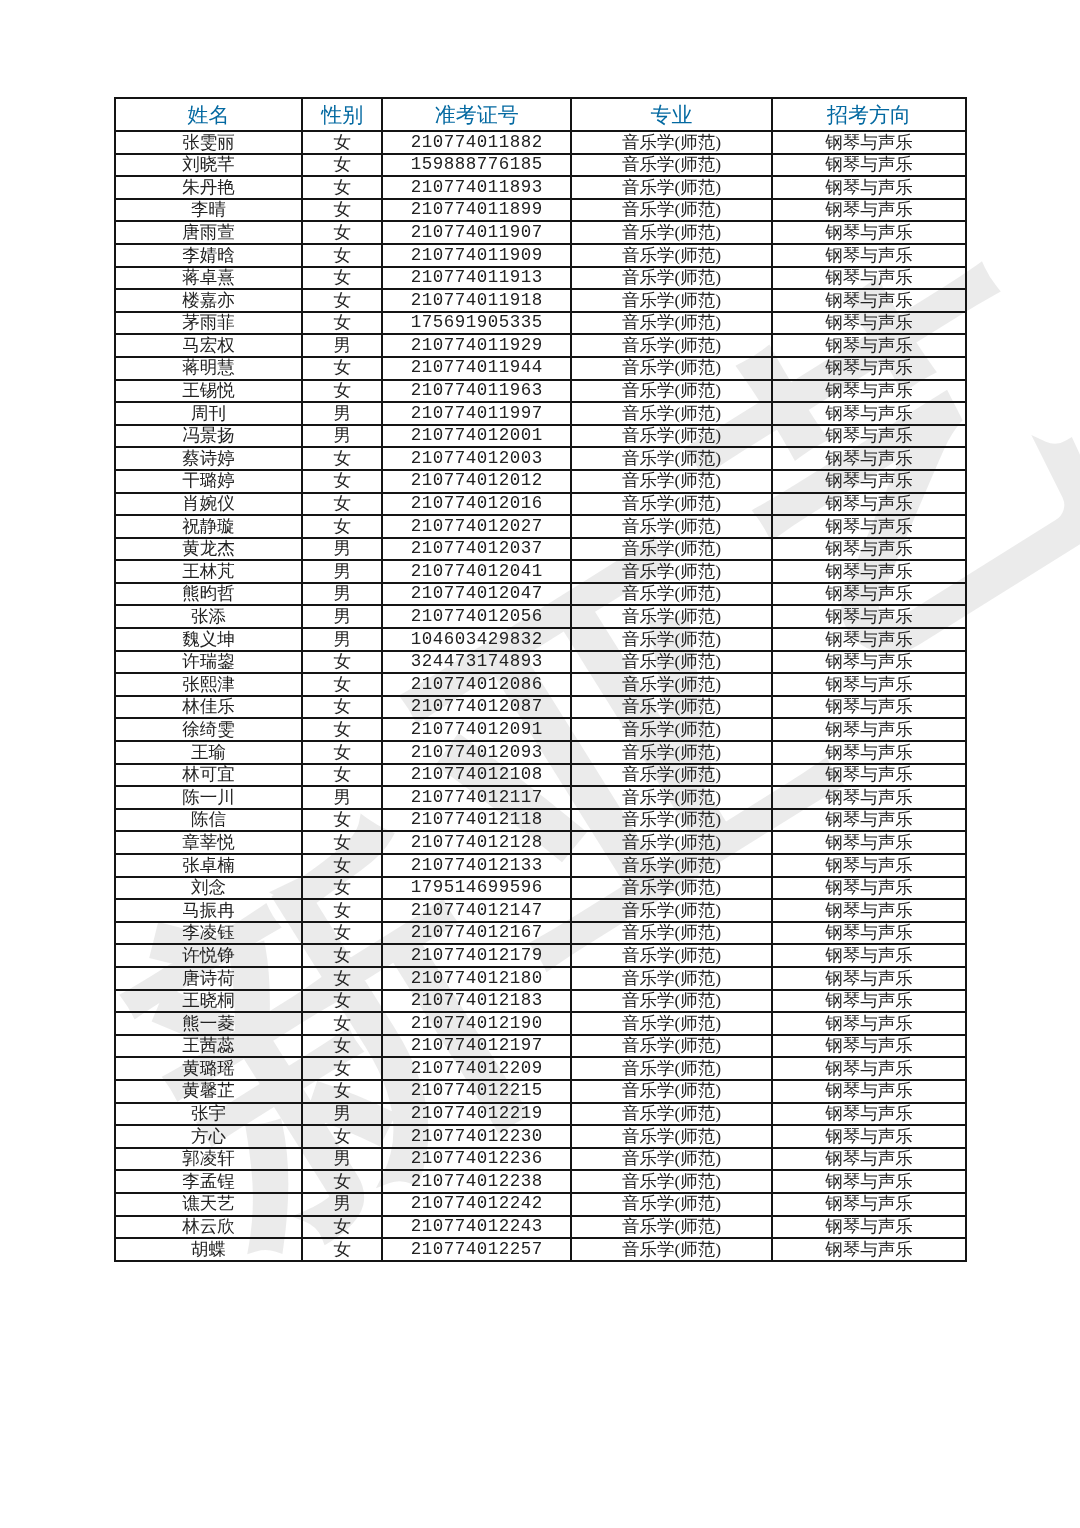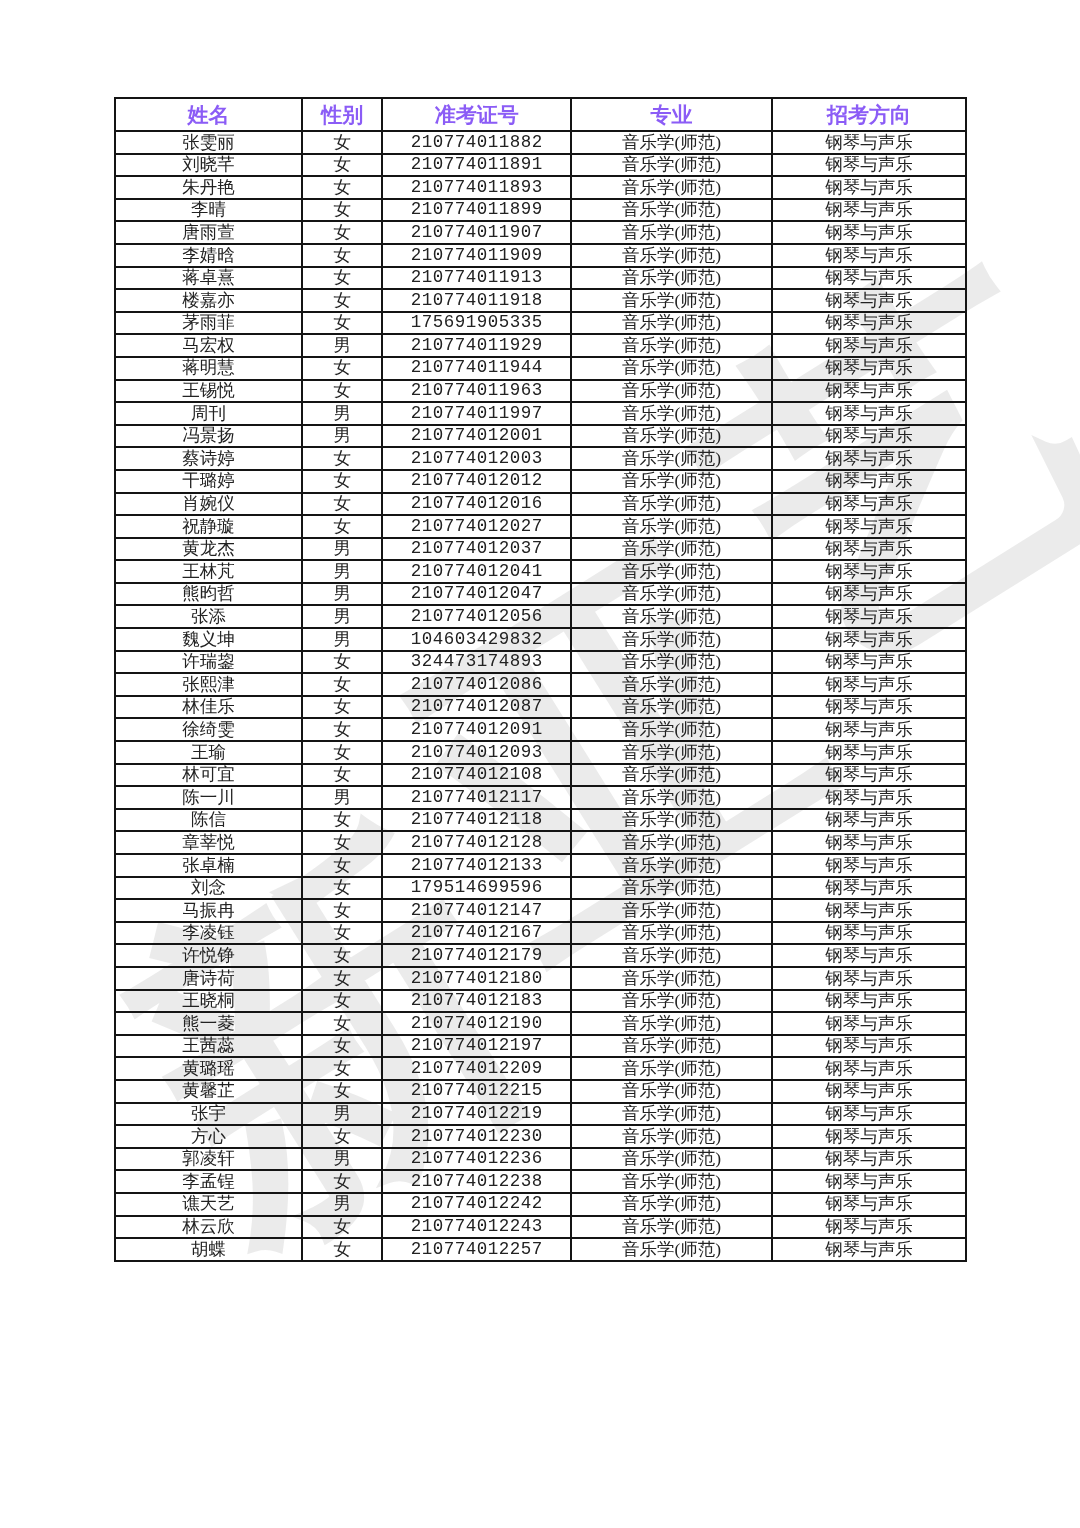--- a/index.html
+++ b/index.html
@@ -40,22 +40,22 @@
     border:2px solid #141414;
     text-align:center;
     vertical-align:middle;
     padding:0;
     overflow:hidden;
     white-space:nowrap;
   }
   table.roster th{
     height:31px;
     font-size:21px;
-    font-weight:bold;
-    color:#8b5cf6;
+    font-weight:normal;
+    color:#0369a1;
   }
   table.roster td{
     height:20.6px;
     font-size:17.5px;
     color:#222;
     line-height:1;
   }
   td.num{font-size:18px;letter-spacing:0.5px;color:#2a2a2a;font-family:Liberation Mono, monospace;}
 </style>
 </head>
@@ -90,21 +90,21 @@
         <tr>
           <td>张雯丽</td>
           <td>女</td>
           <td class="num">210774011882</td>
           <td>音乐学(师范)</td>
           <td>钢琴与声乐</td>
         </tr>
         <tr>
           <td>刘晓芊</td>
           <td>女</td>
-          <td class="num">210774011891</td>
+          <td class="num">159888776185</td>
           <td>音乐学(师范)</td>
           <td>钢琴与声乐</td>
         </tr>
         <tr>
           <td>朱丹艳</td>
           <td>女</td>
           <td class="num">210774011893</td>
           <td>音乐学(师范)</td>
           <td>钢琴与声乐</td>
         </tr>

